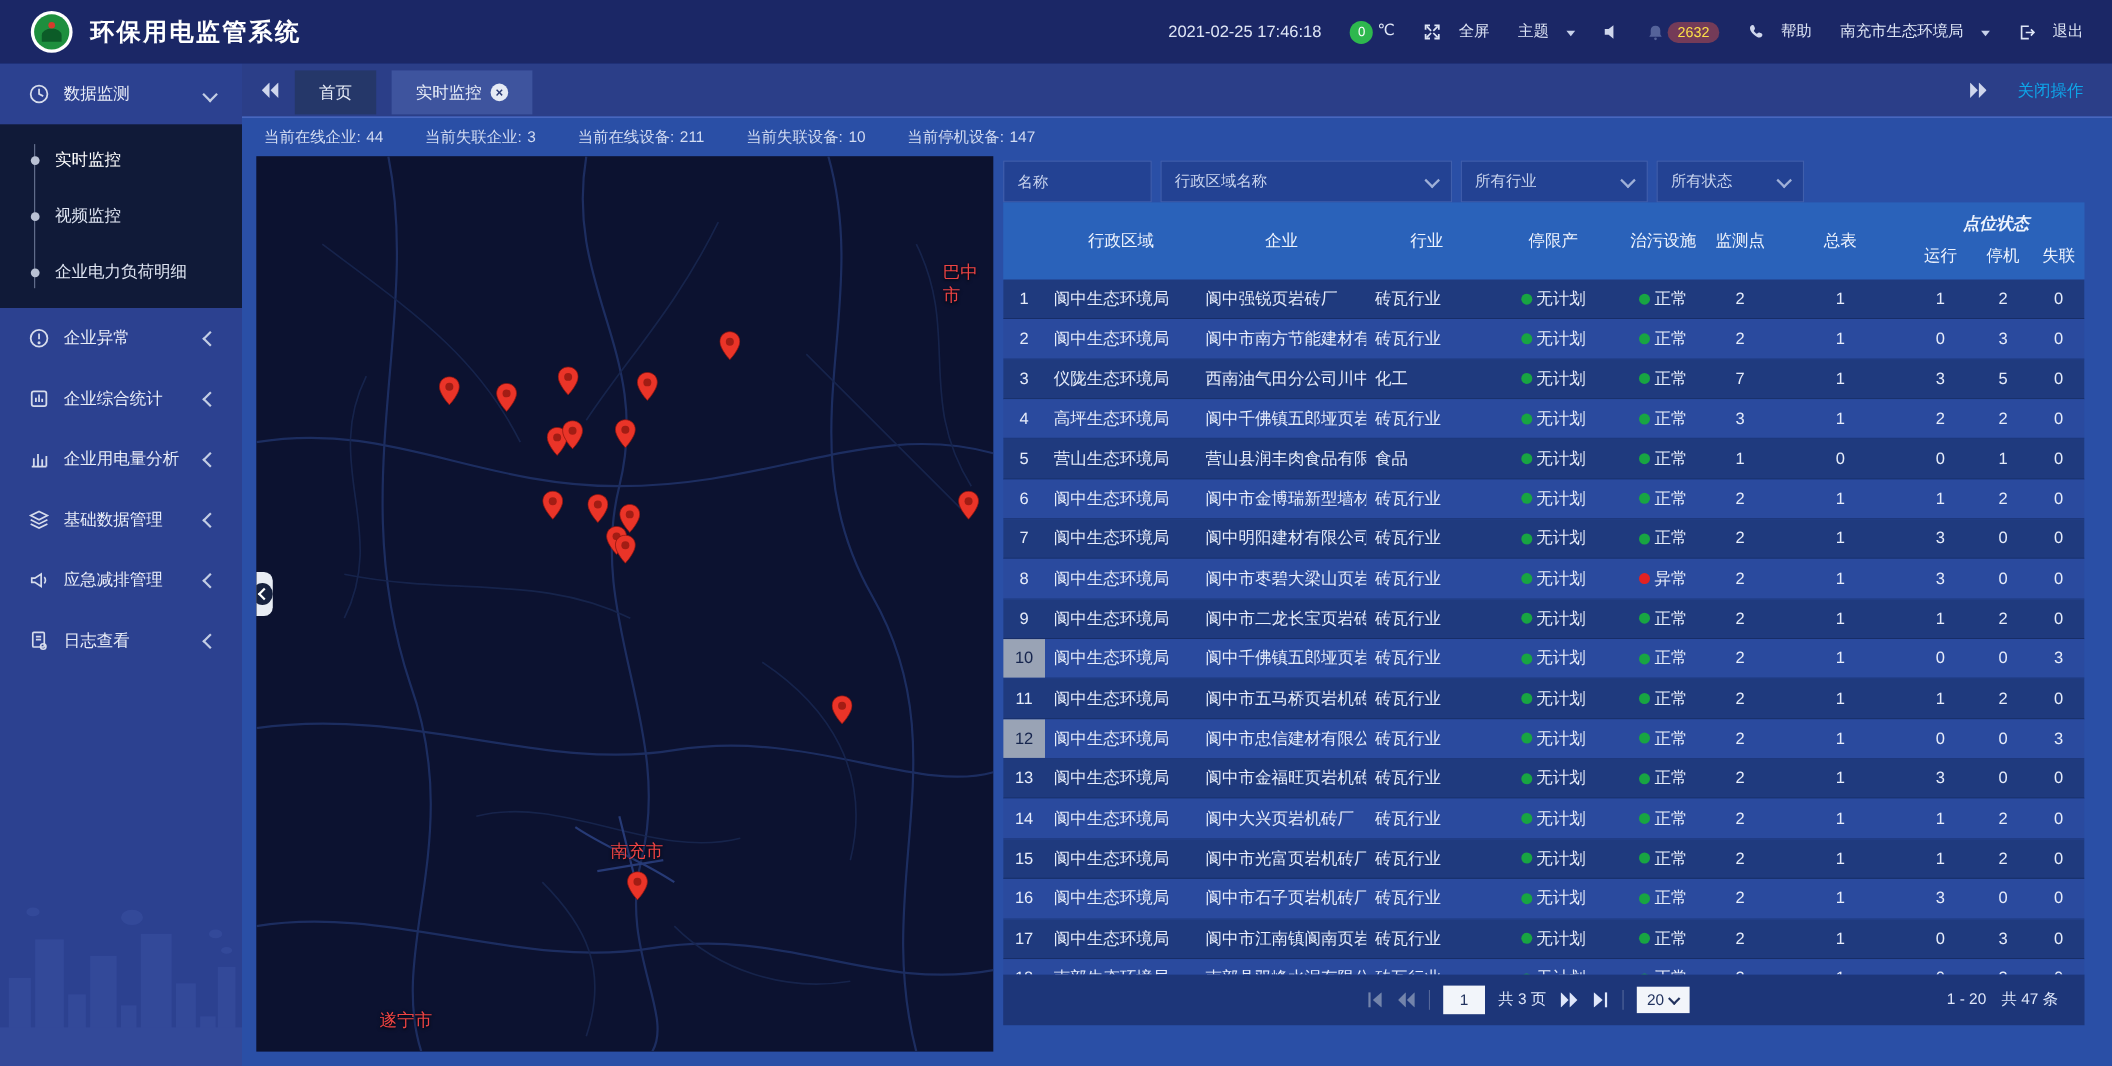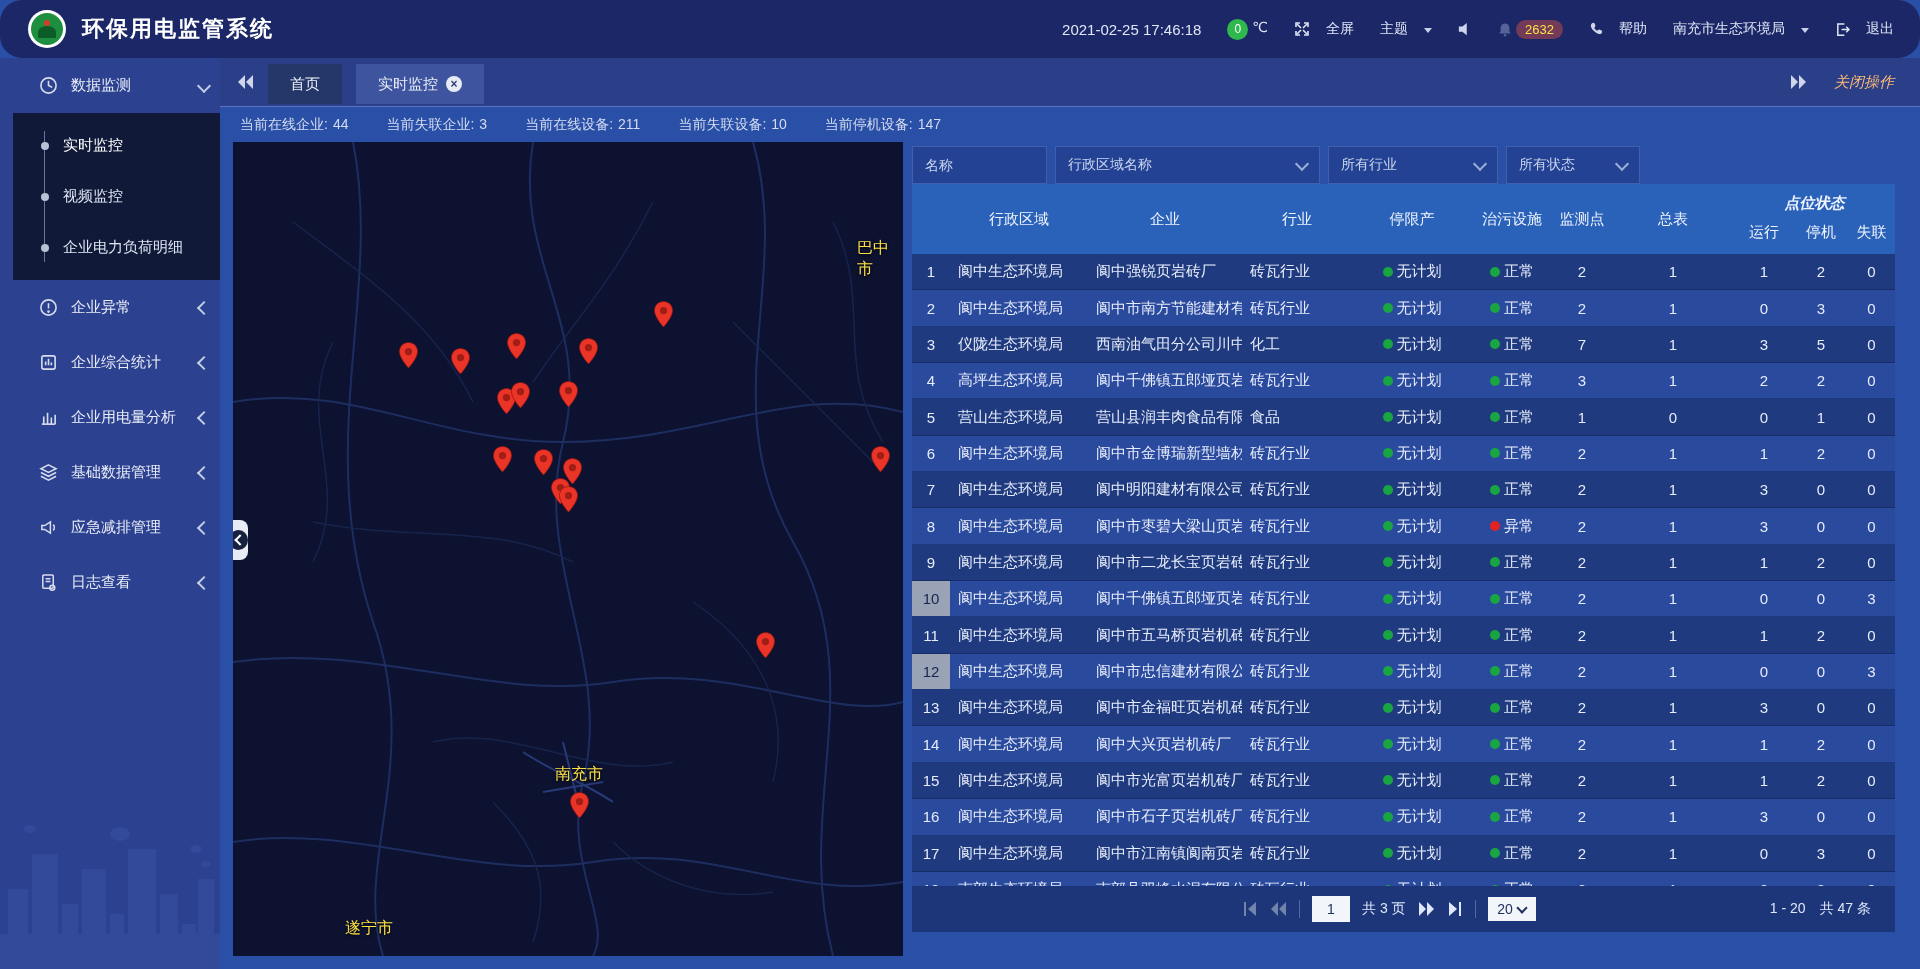--- a/index.html
+++ b/index.html
@@ -1,62 +1,62 @@
 <!DOCTYPE html>
 <html><head>
 <meta charset="utf-8">
 <style>
   html,body{margin:0;padding:0;}
   body{width:1920px;height:969px;position:relative;overflow:hidden;
        font-family:"Liberation Sans","DejaVu Sans",sans-serif;background:#2a4fa6;color:#e8edf8;}
   
-  .header{position:absolute;left:0;top:0;width:1920px;height:58px;background:#1b2766;display:flex;align-items:center;border-radius:22px;}
+  .header{position:absolute;left:0;top:0;width:1920px;height:58px;background:#1b2766;display:flex;align-items:center;}
   .logo{width:38px;height:38px;margin-left:28px;border-radius:50%;background:#fff;display:flex;align-items:center;justify-content:center;flex:0 0 auto;}
   .logo-inner{width:32px;height:32px;border-radius:50%;background:#1e8f3e;position:relative;overflow:hidden;}
   .logo-inner:before{content:"";position:absolute;left:7px;top:13px;width:18px;height:12px;background:#0c5c28;border-radius:50% 50% 0 0;}
   .logo-inner:after{content:"";position:absolute;left:13px;top:7px;width:6px;height:6px;border-radius:50%;background:#d63c2c;}
   .app-title{font-size:22px;font-weight:bold;letter-spacing:2px;margin-left:16px;color:#fff;}
   .header-right{margin-left:auto;display:flex;align-items:center;gap:26px;padding-right:26px;font-size:14px;color:#dfe6f6;}
   .h-date{font-size:15px;}
   .temp{display:flex;align-items:flex-start;gap:4px;}
   .temp-circle{width:21px;height:21px;border-radius:50%;background:#2eb84e;color:#fff;font-size:12px;display:flex;align-items:center;justify-content:center;}
   .h-item{display:flex;align-items:center;gap:16px;cursor:default;}
   .caret{width:0;height:0;border-left:4px solid transparent;border-right:4px solid transparent;border-top:5px solid #c7d1ea;margin-top:2px;}
   .badge-wrap{display:flex;align-items:center;gap:4px;}
   .badge{background:#743b58;color:#fde047;border-radius:10px;padding:2px 9px;font-size:13px;}
   .hicon{flex:0 0 auto;display:block;}
   
-  .sidebar{position:absolute;left:0;top:58px;width:220px;height:911px;background:#2c4190;overflow:hidden;padding-left:13px;}
+  .sidebar{position:absolute;left:0;top:58px;width:220px;height:911px;background:#2c4190;overflow:hidden;}
   .menu-item{height:55px;display:flex;align-items:center;padding-left:26px;font-size:15px;color:#e9edf8;}
   .mi-label{margin-left:13px;}
   .chev{width:8px;height:8px;border-right:2px solid #c3cde4;border-bottom:2px solid #c3cde4;margin-left:auto;margin-right:24px;flex:0 0 auto;}
   .chev-down{transform:rotate(45deg);}
   .chev-left{transform:rotate(135deg);}
   .submenu{position:relative;background:#101a38;padding:7px 0;}
   .subline{position:absolute;left:31px;top:18px;bottom:18px;width:1px;background:#6a7694;}
   .sub-item{height:51px;display:flex;align-items:center;font-size:15px;color:#dfe5f2;position:relative;}
   .sub-item.active{color:#ffffff;}
   .sub-dot{width:8px;height:8px;border-radius:50%;background:#b9c1d4;margin-left:28px;margin-right:14px;flex:0 0 auto;}
   .skyline{position:absolute;left:0;bottom:0;width:220px;height:175px;opacity:.55;}
   
   .tabbar{position:absolute;left:220px;top:58px;width:1700px;height:48px;background:#2b3e88;display:flex;align-items:center;}
   .tab-nav{margin-left:18px;display:flex;align-items:center;}
   .tab{height:40px;margin-top:4px;padding:0 22px;display:flex;align-items:center;gap:8px;font-size:15px;background:#253769;color:#e8edf8;margin-left:14px;}
   .tab.active{background:#3e549e;}
   .tab-close{width:16px;height:16px;border-radius:50%;background:#e6ebf5;color:#2c3c76;font-size:12px;line-height:16px;text-align:center;font-weight:bold;}
-  .close-ops{margin-left:28px;margin-right:26px;font-size:15px;color:#fdba74;font-style:italic;}
+  .close-ops{margin-left:28px;margin-right:26px;font-size:15px;color:#0ea5e9;}
   .tab-nav.rightend{margin-left:auto;}
   
   .content{position:absolute;left:220px;top:106px;width:1700px;height:863px;background:#2a4fa6;border-top:1px solid #5873c9;box-sizing:border-box;}
   .stats{position:absolute;left:20px;top:0;height:35px;display:flex;align-items:center;gap:38px;font-size:14px;color:#d3dcf2;}
   .stat{display:flex;gap:5px;}
   
   .map{position:absolute;left:13px;top:35px;width:670px;height:814px;background:#0c1230;overflow:hidden;}
   .roads{position:absolute;left:0;top:0;}
-  .city{position:absolute;font-size:16px;color:#fde047;text-shadow:0 1px 3px #000;}
+  .city{position:absolute;font-size:16px;color:#ef4444;text-shadow:0 1px 3px #000;}
   .pin{position:absolute;}
   .collapse{position:absolute;left:0;top:378px;width:15px;height:40px;background:#e8ecf4;border-radius:0 8px 8px 0;display:flex;align-items:center;}
   .collapse .c-circle{width:20px;height:20px;border-radius:50%;background:#16213f;margin-left:-4px;display:flex;align-items:center;justify-content:center;}
   .collapse .c-arrow{width:6px;height:6px;border-left:2px solid #fff;border-bottom:2px solid #fff;transform:rotate(45deg);margin-left:2px;}
   
   .rightpanel{position:absolute;left:692px;top:0;width:983px;height:863px;}
   .filters{position:absolute;left:0;top:39px;height:38px;display:flex;gap:8px;}
   .f-name{width:135px;height:38px;background:#234293;border:1px solid rgba(120,150,220,.35);color:#c9d4ee;font-size:14px;padding:0 12px;box-sizing:border-box;outline:none;font-family:inherit;}
   .f-name::placeholder{color:#c9d4ee;opacity:1;}
   .f-select{height:38px;background:#234293;border:1px solid rgba(120,150,220,.35);display:flex;align-items:center;font-size:14px;color:#c9d4ee;padding:0 12px;box-sizing:border-box;justify-content:space-between;}

